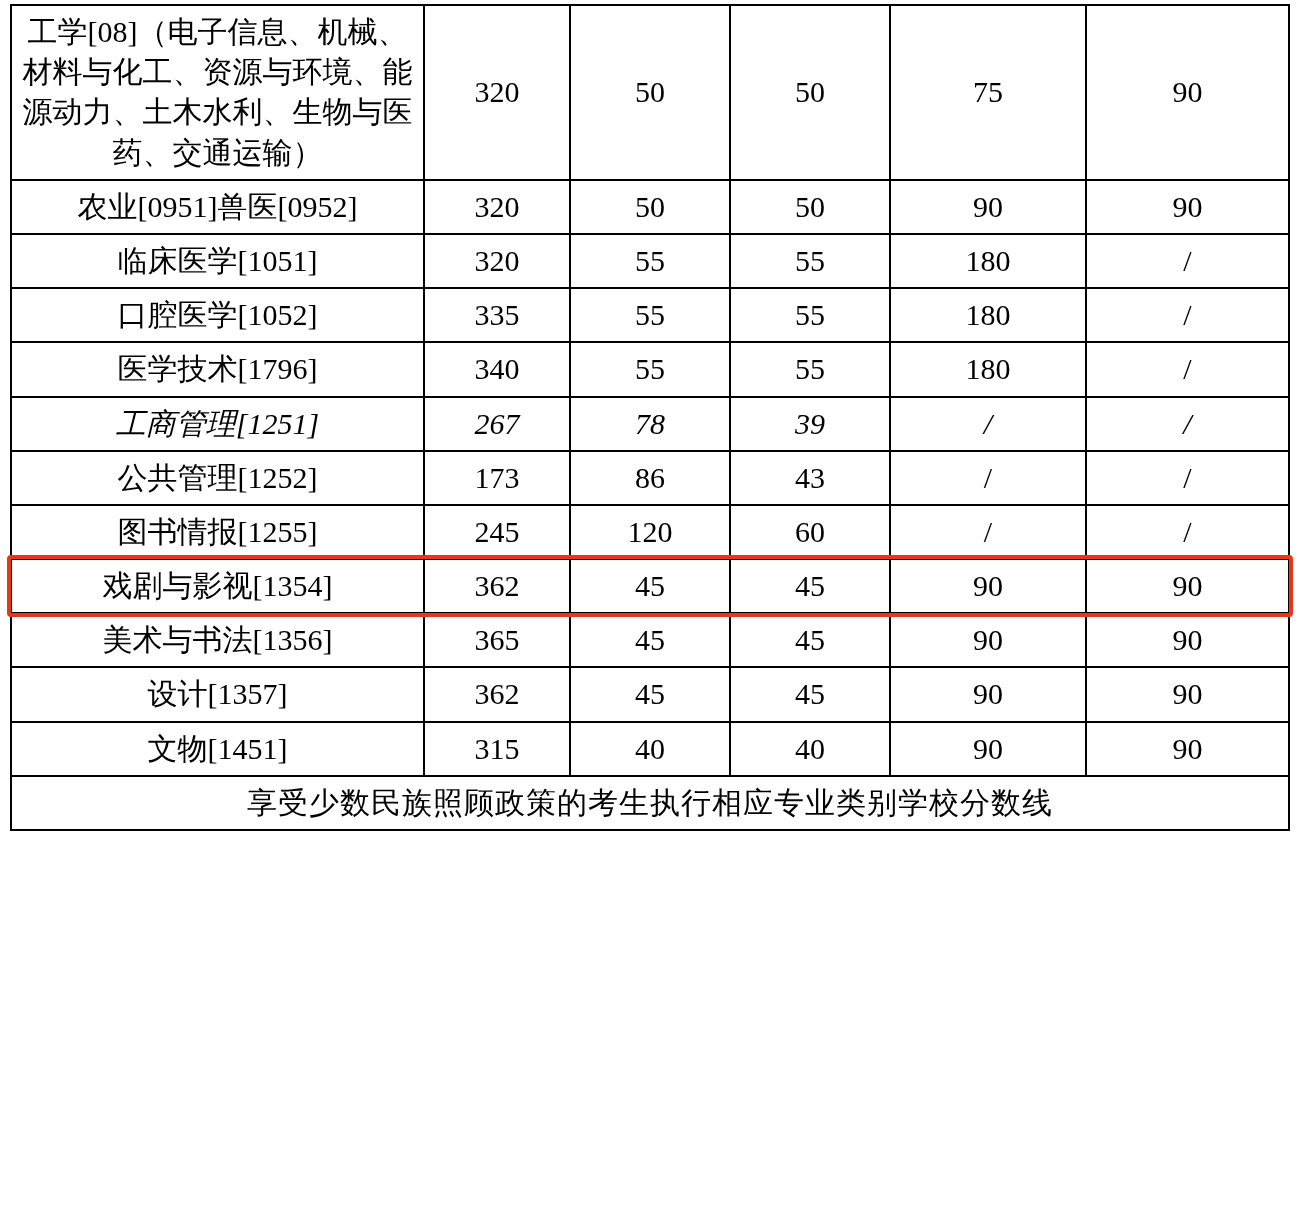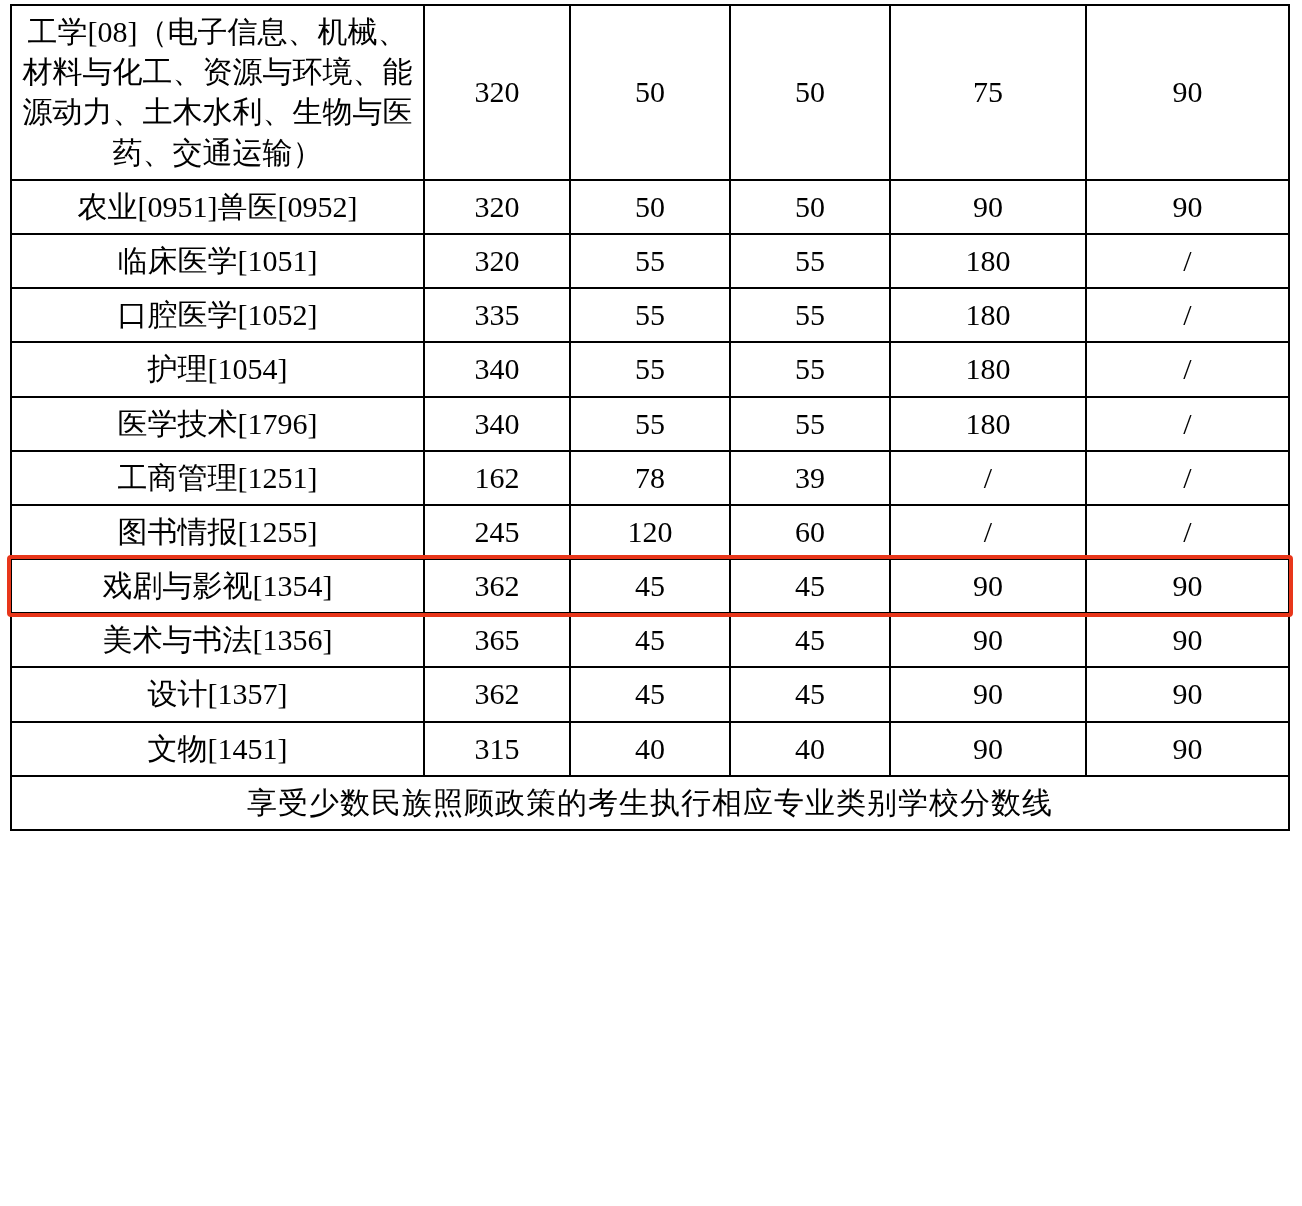--- a/index.html
+++ b/index.html
@@ -49,20 +49,21 @@
   col.c-name { width: 413px; }
   col.c-total { width: 146px; }
   col.c-a { width: 160px; }
   col.c-b { width: 160px; }
   col.c-c { width: 196px; }
   col.c-d { width: 203px; }
 
   tr.highlight td {
     border-top: 2px solid #000;
     border-bottom: 2px solid #000;
+    font-style: italic;
   }
   .footnote-cell {
     text-align: center !important;
     font-size: 31px;
     font-weight: normal;
     letter-spacing: 1px;
     padding: 10px 4px 12px 4px;
   }
   .hl-box {
     position: absolute;
@@ -121,48 +122,48 @@
       <tr>
         <td class="name-cell">口腔医学[1052]</td>
         <td>335</td>
         <td>55</td>
         <td>55</td>
         <td>180</td>
         <td class="slash">/</td>
       </tr>
 
 
-      <tr>
-        <td class="name-cell">护理[1054]</td>
-        <td>340</td>
-        <td>55</td>
-        <td>55</td>
-        <td>180</td>
-        <td class="slash">/</td>
-      </tr>
 
 
       <tr>
         <td class="name-cell">医学技术[1796]</td>
         <td>340</td>
         <td>55</td>
         <td>55</td>
         <td>180</td>
         <td class="slash">/</td>
       </tr>
 
       <tr class="highlight">
         <td class="name-cell">工商管理[1251]</td>
-        <td>162</td>
+        <td>267</td>
         <td>78</td>
         <td>39</td>
         <td class="slash">/</td>
         <td class="slash">/</td>
       </tr>
 
+      <tr>
+        <td class="name-cell">公共管理[1252]</td>
+        <td>173</td>
+        <td>86</td>
+        <td>43</td>
+        <td class="slash">/</td>
+        <td class="slash">/</td>
+      </tr>
 
       <tr>
         <td class="name-cell">图书情报[1255]</td>
         <td>245</td>
         <td>120</td>
         <td>60</td>
         <td class="slash">/</td>
         <td class="slash">/</td>
       </tr>
 

